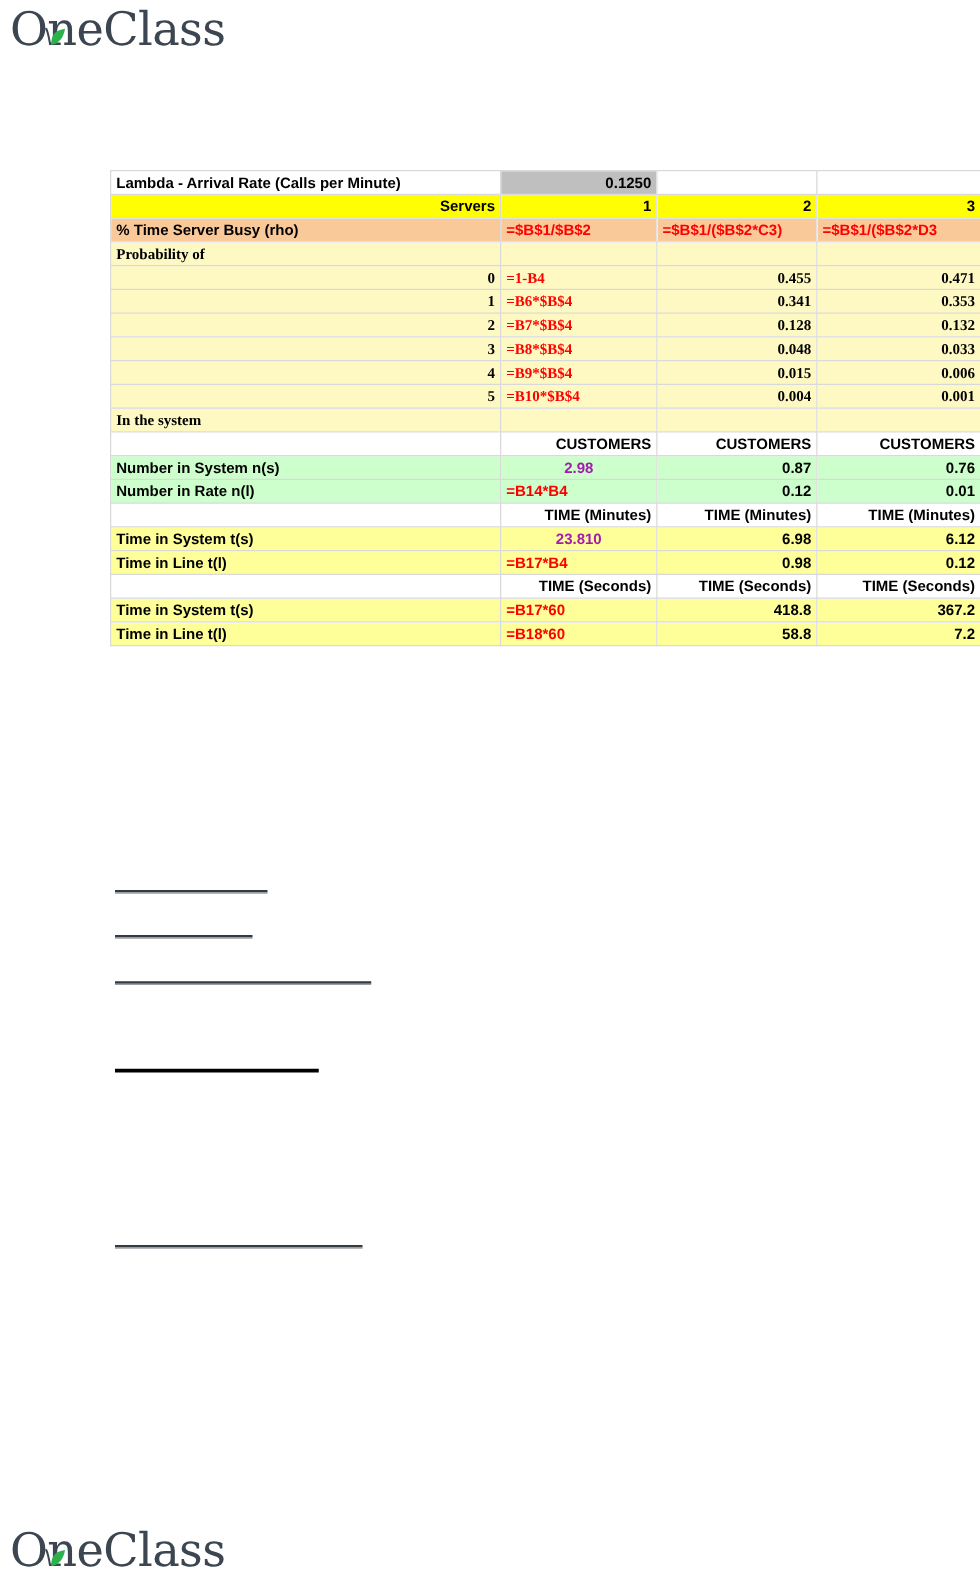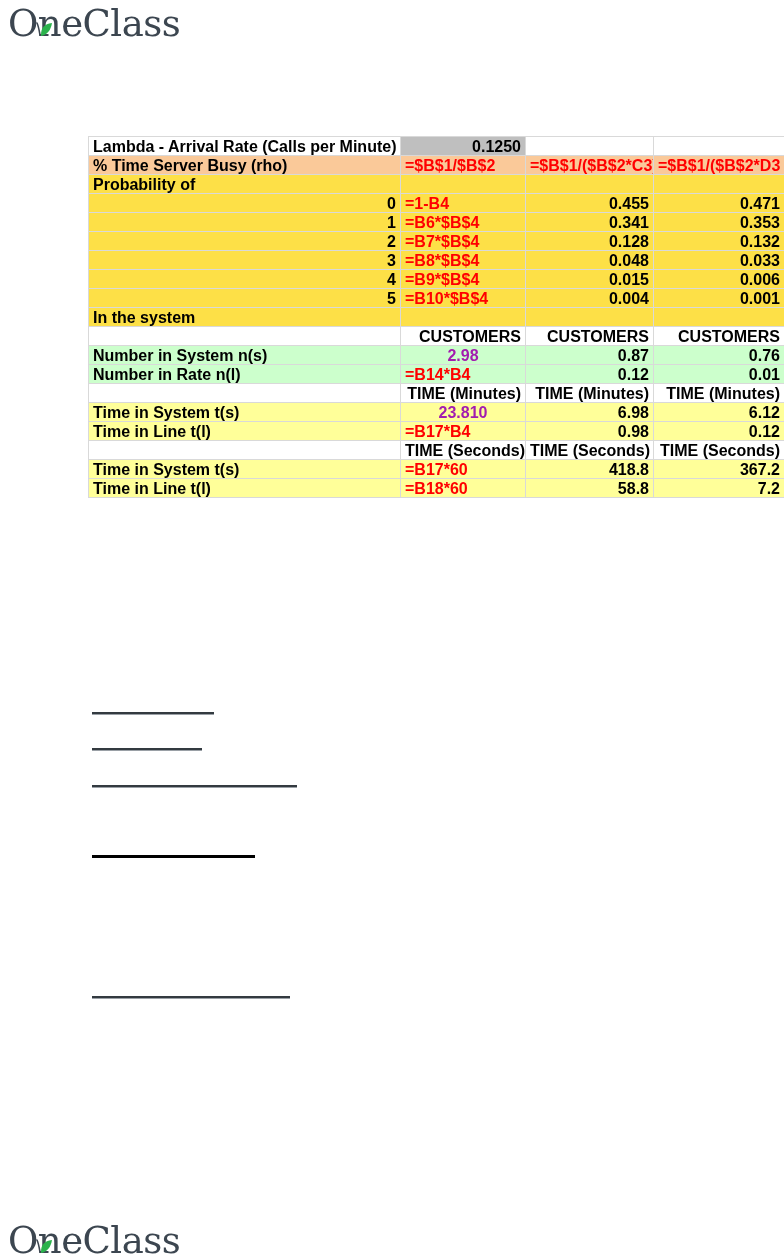--- a/index.html
+++ b/index.html
@@ -51,21 +51,21 @@
   .sheet-wrap {
     position: absolute;
     left: 88px;
     top: 136px;
     width: 700px;
   }
   table.sheet {
     border-collapse: collapse;
     table-layout: fixed;
     width: 696px;
-    font-size: 16px;
+    font-size: 12px;
     font-weight: bold;
     color: #000;
   }
   table.sheet td {
     padding: 0 4px;
     height: 18px;
     line-height: 17px;
     white-space: nowrap;
     overflow: hidden;
     border: 1px solid #d9d9d9;
@@ -74,21 +74,21 @@
   col.c-label { width: 312px; }
   col.c-s1    { width: 125px; }
   col.c-s2    { width: 128px; }
   col.c-s3    { width: 131px; }
 
   
   .fill-white  { background: #ffffff; }
   .fill-gray   { background: #bfbfbf; }
   .fill-yellow { background: #ffff00; }
   .fill-orange { background: #fac999; }
-  .fill-cyan   { background: #fde047; }
+  .fill-cyan   { background: #fef9c3; font-family: Liberation Serif, serif; }
   .fill-green  { background: #ccffcc; }
   .fill-lyel   { background: #ffff99; }
 
   .ctr   { text-align: right; }
   .rgt   { text-align: left; }
   .lft   { text-align: left; }
   .formula { color: #ff0000; font-weight: bold; text-align: left; }
   .valnum  { color: #a21caf; font-weight: bold; text-align: center; }
 
   
@@ -135,20 +135,26 @@
     <tbody>
 
       <tr>
         <td class="fill-white lft bt bl">Lambda - Arrival Rate (Calls per Minute)</td>
         <td class="fill-gray ctr bt">0.1250</td>
         <td class="fill-white bt"></td>
         <td class="fill-white bt"></td>
       </tr>
 
 
+      <tr>
+        <td class="fill-yellow ctr bt bb bl">Servers</td>
+        <td class="fill-yellow ctr bt bb bl">1</td>
+        <td class="fill-yellow ctr bt bb bl">2</td>
+        <td class="fill-yellow ctr bt bb bl br">3</td>
+      </tr>
 
       <tr>
         <td class="fill-orange lft bb bl">% Time Server Busy (rho)</td>
         <td class="fill-orange formula bb bl">=$B$1/$B$2</td>
         <td class="fill-orange formula bb bl">=$B$1/($B$2*C3)</td>
         <td class="fill-orange formula bb bl br">=$B$1/($B$2*D3</td>
       </tr>
 
       <tr>
         <td class="fill-cyan lft bl">Probability of</td>

